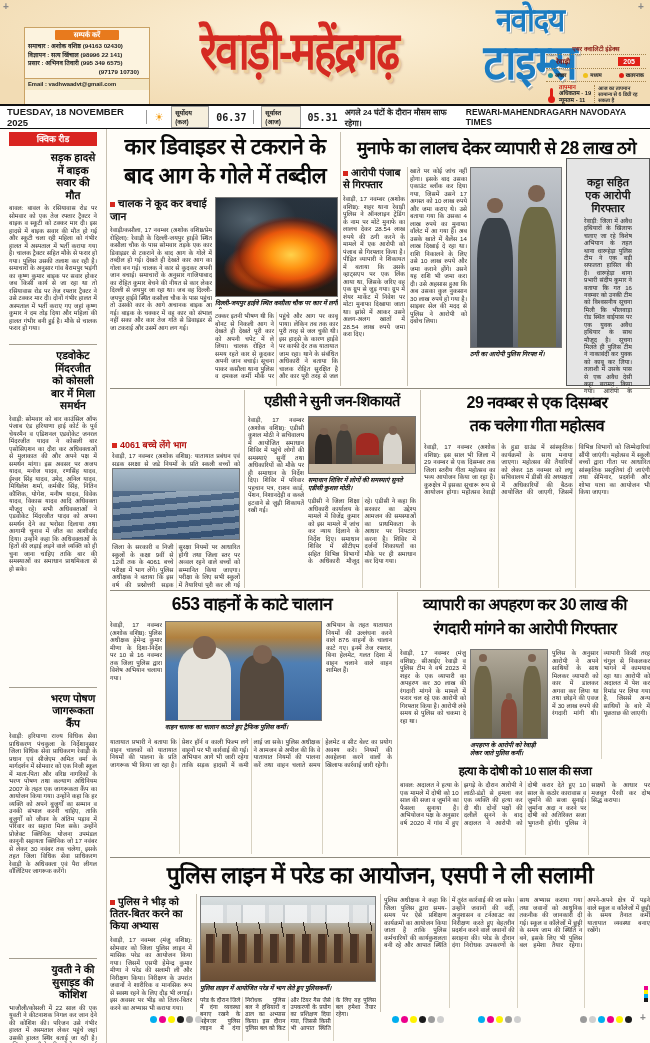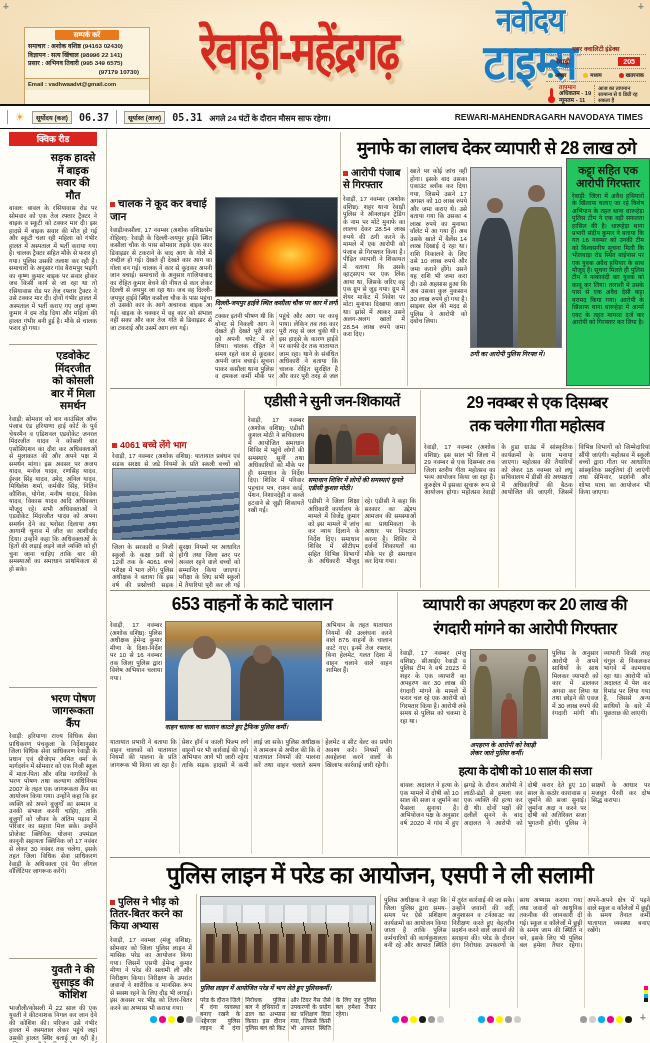--- a/index.html
+++ b/index.html
@@ -64,21 +64,21 @@
   .fig{position:absolute;bottom:0;border-radius:35% 35% 0 0;}
   .fig:after{content:"";position:absolute;top:-16%;left:28%;width:44%;padding-top:44%;border-radius:50%;background:#7d6351;}
   
   .rail{position:absolute;left:0;top:129px;width:106px;height:914px;padding:0 9px;box-sizing:border-box;}
   .railtag{background:#d92420;color:#fff;font-size:9px;font-weight:bold;text-align:center;line-height:14px;height:14px;margin:3px 0 5px;}
   .railhead{font-size:10.5px;line-height:12.5px;font-weight:bold;text-align:center;color:#0b0b0b;margin-left:40px;}
   .railbody{font-size:6.2px;line-height:7.5px;text-align:justify;overflow:hidden;margin-top:3px;color:#1c1c1c;}
   .railhr{border:none;border-top:1px solid #a59e90;margin:4px 0;}
   
   .kattabox{position:absolute;left:566px;top:158px;width:84px;height:228px;border:1px solid #555;
-    background:#22c55e;box-sizing:border-box;padding:5px;}
+    background:#e5e5e5;box-sizing:border-box;padding:17px;}
   .kattahead{font-size:11px;line-height:13px;font-weight:bold;text-align:center;margin-bottom:2px;}
   .kattabody{font-size:6.1px;line-height:7.4px;text-align:justify;overflow:hidden;height:178px;}
   .redsub{color:#b31310;}
   
   .ph-fire{background:
      radial-gradient(ellipse 55% 45% at 62% 58%,#ffd24a 0%,#ff9413 30%,#e8560c 55%,rgba(120,30,8,0.6) 78%,transparent 88%),
      radial-gradient(ellipse 40% 32% at 38% 72%,#ff7a10 0%,rgba(200,60,10,0.7) 55%,transparent 80%),
      radial-gradient(ellipse 70% 55% at 28% 22%,#55646f 0%,rgba(40,50,60,0.85) 55%,transparent 92%),
      linear-gradient(180deg,#2a3540 0%,#1b2630 55%,#27180e 100%);}
   .ph-men{background:linear-gradient(180deg,#c2c6cb 0%,#aab0b8 35%,#80868f 70%,#5f656e 100%);}
@@ -154,20 +154,21 @@
           <span class="templabel">तापमान</span><br>
           <span>अधिकतम - 19</span><br>
           <span>न्यूनतम - 11</span>
         </span>
         <span class="tempnote">आज का तापमान सामान्य से 6 डिग्री रह सकता है</span>
       </div>
     </div>
   </div>
 
   <div class="dateline">
+    <span class="dl-date">TUESDAY, 18 NOVEMBER 2025</span>
     <span class="dl-sep"></span>
     <span class="sun">☀</span>
     <span class="chip">सूर्योदय (कल)</span>
     <span class="dl-time">06.37</span>
     <span class="dl-sep"></span>
     <span class="chip">सूर्यास्त (आज)</span>
     <span class="dl-time">05.31</span>
     <span class="dl-weather">अगले 24 घंटों के दौरान मौसम साफ रहेगा।</span>
     <span class="dl-edition">REWARI-MAHENDRAGARH NAVODAYA TIMES</span>
   </div>
@@ -181,20 +182,24 @@
     <div class="railbody" style="height:268px;">रेवाड़ी: सोमवार को बार काउंसिल ऑफ पंजाब एंड हरियाणा हाई कोर्ट के पूर्व चेयरमैन व एडिशनल एडवोकेट जनरल मिंदरजीत यादव ने कोसली बार एसोसिएशन का दौरा कर अधिवक्ताओं से मुलाकात की और अपने पक्ष में समर्थन मांगा। इस अवसर पर अजय यादव, मनोज यादव, रणसिंह यादव, ईश्वर सिंह यादव, उमेद, अनिल यादव, मिथिलेश शर्मा, कर्मबीर सिंह, नितिन कौशिक, योगेश, मनीष यादव, विवेक यादव, विकास यादव आदि अधिवक्ता मौजूद रहे। सभी अधिवक्ताओं ने एडवोकेट मिंदरजीत यादव को अपना समर्थन देने का भरोसा दिलाया तथा आगामी चुनाव में जीत का आशीर्वाद दिया। उन्होंने कहा कि अधिवक्ताओं के हितों की लड़ाई लड़ने वाले व्यक्ति को ही चुना जाना चाहिए ताकि बार की समस्याओं का समाधान प्राथमिकता से हो सके।</div>
     <hr class="railhr">
     <div class="railhead">भरण पोषण जागरूकता कैंप</div>
     <div class="railbody" style="height:222px;">रेवाड़ी: हरियाणा राज्य विधिक सेवा प्राधिकरण पंचकूला के निर्देशानुसार जिला विधिक सेवा प्राधिकरण रेवाड़ी के प्रधान एवं सीजेएम अमित वर्मा के मार्गदर्शन में सोमवार को एक निजी स्कूल में माता-पिता और वरिष्ठ नागरिकों के भरण पोषण तथा कल्याण अधिनियम 2007 के तहत एक जागरूकता कैंप का आयोजन किया गया। उन्होंने कहा कि हर व्यक्ति को अपने बुजुर्गों का सम्मान व उनकी संभाल करनी चाहिए, ताकि बुजुर्गों को जीवन के अंतिम पड़ाव में परिवार का सहारा मिल सके। उन्होंने प्रोजेक्ट क्लिनिक योजना उपमंडल कानूनी सहायता क्लिनिक जो 17 नवंबर से लेकर 30 नवंबर तक चलेगा, इसके तहत जिला विधिक सेवा प्राधिकरण रेवाड़ी के अधिवक्ता एवं पैरा लीगल वॉलिंटियर जागरूक करेंगे।</div>
     <hr class="railhr">
     <div class="railhead">युवती ने की सुसाइड की कोशिश</div>
     <div class="railbody" style="height:112px;">भाजौली/कोसली में 22 साल की एक युवती ने कीटनाशक निगल कर जान देने की कोशिश की। परिजन उसे गंभीर हालत में अस्पताल लेकर पहुंचे जहां उसकी हालत स्थिर बताई जा रही है। पुलिस ने युवती के परिजनों के बयान दर्ज कर मामले की जांच शुरू कर दी है। प्रारंभिक जांच में पारिवारिक कलह की बात सामने आई है। चिकित्सकों के अनुसार समय पर उपचार मिलने से युवती की जान बच गई।</div>
   </div>
   <div class="vline" style="left:106px;top:129px;height:914px;"></div>
 
+  <div class="hl" style="left:110px;top:132px;width:230px;font-size:22px;line-height:29px;">
+    <span>कार डिवाइडर से टकराने के</span><br>
+    <span>बाद आग के गोले में तब्दील</span>
+  </div>
   <div style="position:absolute;left:110px;top:197px;width:102px;">
     <div class="subhead"><span class="rsq"></span><span>चालक ने कूद कर बचाई जान</span></div>
     <div class="bodytxt" style="position:static;height:156px;margin-top:4px;">रेवाड़ी/कसौला, 17 नवम्बर (अशोक वशिष्ठ/प्रेम रोहिला): रेवाड़ी के दिल्ली-जयपुर हाईवे स्थित कसौला चौक के पास सोमवार तड़के एक कार डिवाइडर से टकराने के बाद आग के गोले में तब्दील हो गई। देखते ही देखते कार आग का गोला बन गई। चालक ने कार से कूदकर अपनी जान बचाई। समाचारों के अनुसार गाजियाबाद का रोहित कुमार बेचने की नीयत से कार लेकर दिल्ली से जयपुर जा रहा था। जब वह दिल्ली-जयपुर हाईवे स्थित कसौला चौक के पास पहुंचा तो उसकी कार के आगे अचानक बाइक आ गई। बाइक के चक्कर में वह कार को संभाल नहीं सका और कार तेज गति से डिवाइडर से जा टकराई और उसमें आग लग गई।</div>
   </div>
   <div class="photo ph-fire" style="left:215px;top:197px;width:123px;height:100px;"></div>
   <div class="cap" style="left:215px;top:299px;width:123px;height:10px;">दिल्ली-जयपुर हाईवे स्थित कसौला चौक पर कार में लगी भीषण आग।</div>
   <div class="bodytxt cols2" style="left:215px;top:312px;width:123px;height:74px;">टक्कर इतनी भीषण थी कि बोनट से निकली आग ने देखते ही देखते पूरी कार को अपनी चपेट में ले लिया। चालक रोहित ने समय रहते कार से कूदकर अपनी जान बचाई। सूचना पाकर कसौला थाना पुलिस व दमकल कर्मी मौके पर पहुंचे और आग पर काबू पाया। लेकिन तब तक कार पूरी तरह से जल चुकी थी। इस हादसे के कारण हाईवे पर काफी देर तक यातायात जाम रहा। थाने के संबंधित अधिकारी ने बताया कि चालक रोहित सुरक्षित है और कार पूरी तरह से जल चुकी है। मामले की जांच की जा रही है।</div>
   <div class="vline" style="left:340px;top:132px;height:254px;"></div>
 
   <div class="hl" style="left:343px;top:136px;width:307px;font-size:17.5px;line-height:24px;">मुनाफे का लालच देकर व्यापारी से 28 लाख ठगे</div>
@@ -252,21 +257,21 @@
   <div class="photo ph-challan" style="left:165px;top:621px;width:157px;height:100px;">
     <div class="fig" style="left:8%;width:34%;height:74%;background:#e6e3db;"></div>
     <div class="fig" style="left:48%;width:28%;height:66%;background:#55493e;"></div>
   </div>
   <div class="cap" style="left:165px;top:723px;width:157px;height:10px;">वाहन चालक का चालान काटते हुए ट्रैफिक पुलिस कर्मी।</div>
   <div class="bodytxt" style="left:326px;top:621px;width:66px;height:112px;">अभियान के तहत यातायात नियमों की उल्लंघना करने वाले 876 वाहनों के चालान काटे गए। इनमें तेज रफ्तार, बिना हेलमेट, गलत दिशा में वाहन चलाने वाले वाहन शामिल हैं।</div>
   <div class="bodytxt cols4" style="left:110px;top:738px;width:282px;height:116px;">यातायात प्रभारी ने बताया कि वाहन चालकों को यातायात नियमों की पालना के प्रति जागरूक भी किया जा रहा है। प्रेशर हॉर्न व काली फिल्म लगे वाहनों पर भी कार्रवाई की गई। अभियान आगे भी जारी रहेगा ताकि सड़क हादसों में कमी लाई जा सके। पुलिस अधीक्षक ने आमजन से अपील की कि वे यातायात नियमों की पालना करें तथा वाहन चलाते समय हेलमेट व सीट बेल्ट का प्रयोग अवश्य करें। नियमों की अवहेलना करने वालों के खिलाफ कार्रवाई जारी रहेगी।</div>
   <div class="vline" style="left:397px;top:592px;height:264px;"></div>
 
   <div class="hl" style="left:400px;top:593px;width:250px;font-size:16px;line-height:24px;">
-    <span>व्यापारी का अपहरण कर 20 लाख की</span><br>
+    <span>व्यापारी का अपहरण कर 30 लाख की</span><br>
     <span>रंगदारी मांगने का आरोपी गिरफ्तार</span>
   </div>
   <div class="bodytxt" style="left:400px;top:649px;width:66px;height:108px;">रेवाड़ी, 17 नवम्बर (मंजु वशिष्ठ): सीआईए रेवाड़ी व पुलिस टीम ने वर्ष 2023 में शहर के एक व्यापारी का अपहरण कर 30 लाख की रंगदारी मांगने के मामले में फरार चल रहे एक आरोपी को गिरफ्तार किया है। आरोपी लंबे समय से पुलिस को चकमा दे रहा था।</div>
   <div class="photo ph-kid" style="left:470px;top:649px;width:78px;height:90px;">
     <div class="fig" style="left:4%;width:24%;height:82%;background:#6f6648;"></div>
     <div class="fig" style="left:40%;width:20%;height:44%;background:#8a4a3a;"></div>
     <div class="fig" style="left:68%;width:24%;height:82%;background:#6f6648;"></div>
   </div>
   <div class="cap" style="left:470px;top:741px;width:78px;height:18px;">अपहरण के आरोपी को रेवाड़ी लेकर जाते पुलिस कर्मी।</div>
   <div class="bodytxt cols2" style="left:552px;top:649px;width:98px;height:110px;">पुलिस के अनुसार आरोपी ने अपने साथियों के साथ मिलकर व्यापारी को कार में डालकर अगवा कर लिया था तथा छोड़ने की एवज में 30 लाख रुपये की रंगदारी मांगी थी। व्यापारी किसी तरह चंगुल से निकलकर भागने में कामयाब रहा था। आरोपी को अदालत में पेश कर रिमांड पर लिया गया है, जिससे अन्य साथियों के बारे में पूछताछ की जाएगी।</div>

